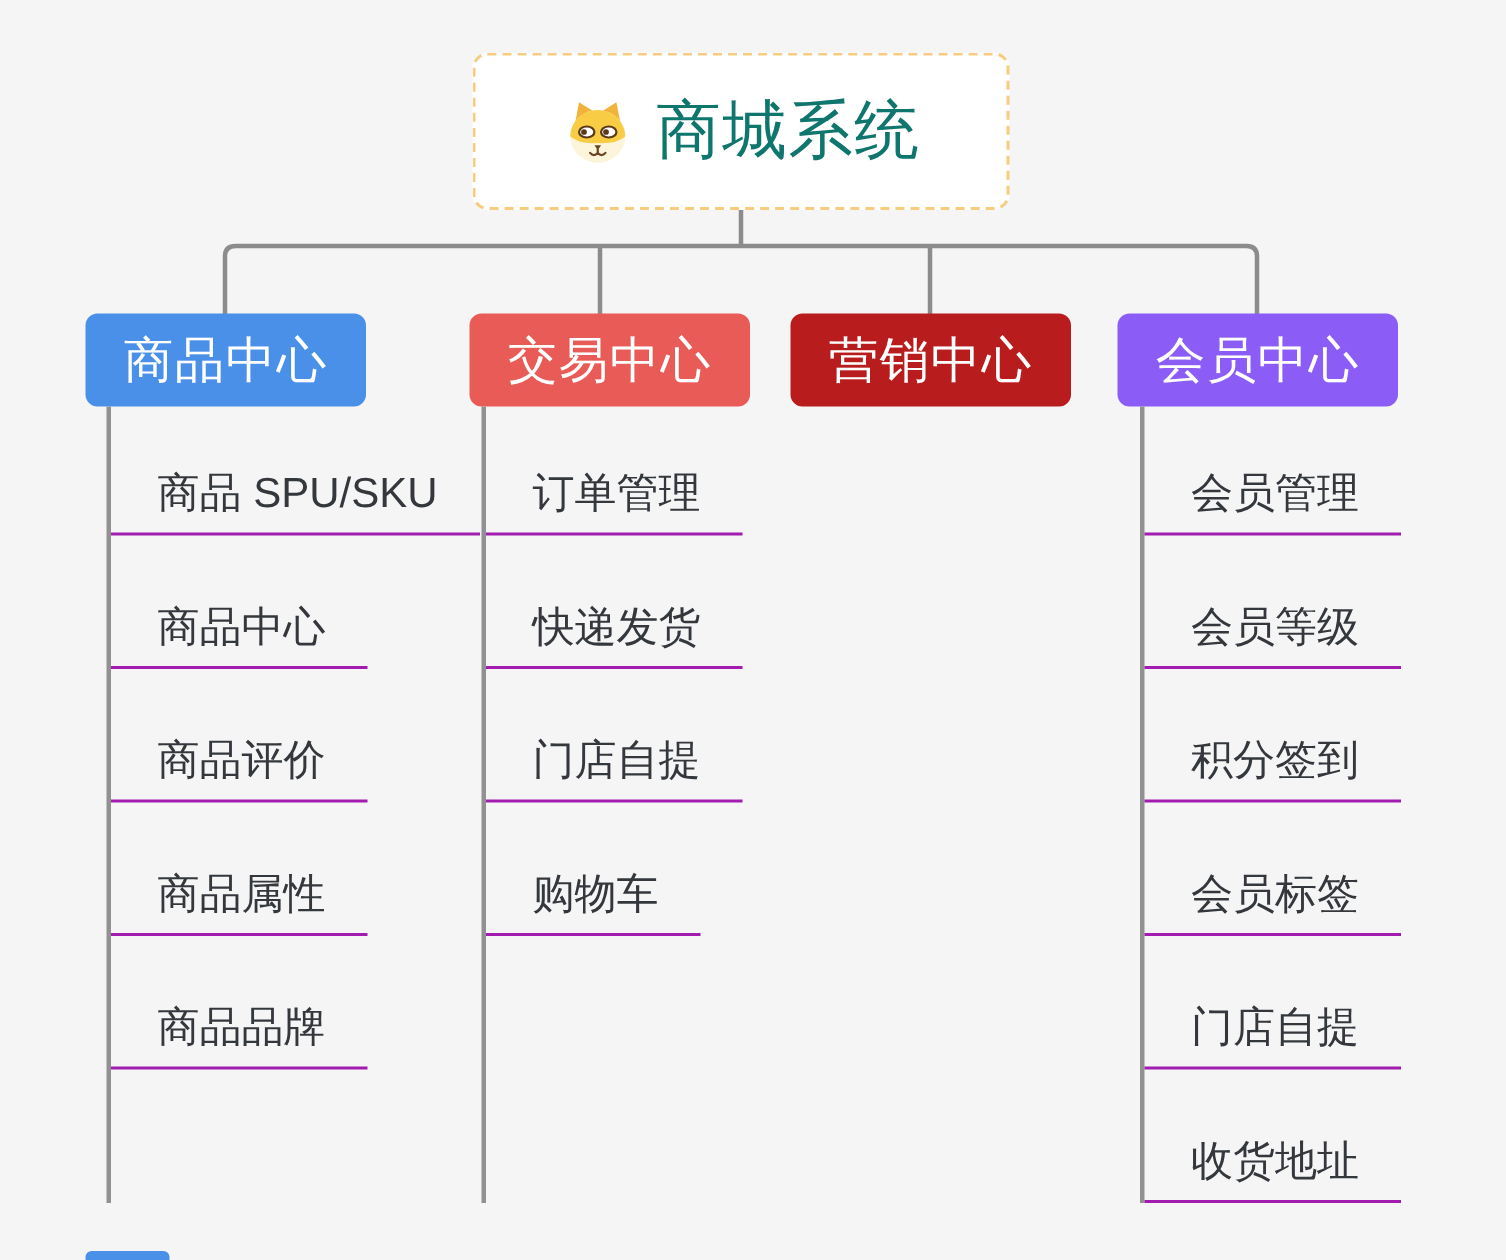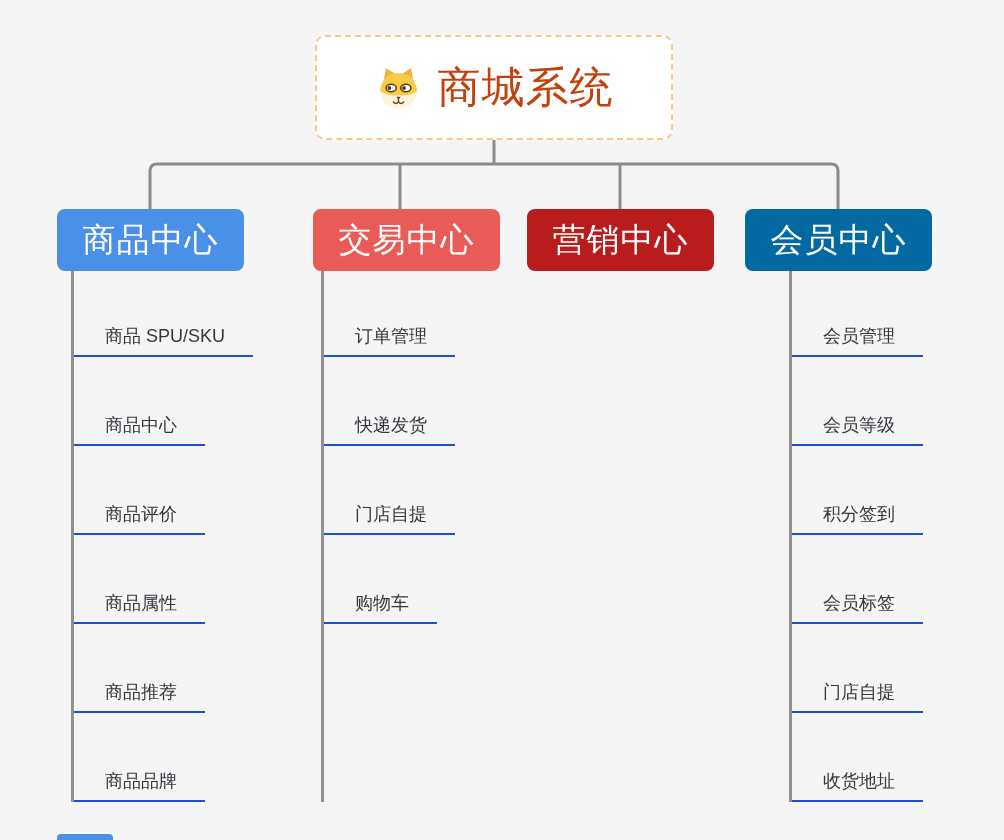--- a/index.html
+++ b/index.html
@@ -30,28 +30,28 @@
   .branch.b2{left:527px;}
   .branch.b3{left:745px;}
 
   .items-col{
     position:absolute;top:271px;height:531px;
     border-left:3px solid #919191;
   }
   .items-col.c0{left:71px;}
   .items-col.c1{left:321px;}
   .items-col.c2{left:541px;}
-  .items-col.c3{left:760px;margin-left:29px;}
+  .items-col.c3{left:760px;}
 
   .item{
     box-sizing:border-box;height:89px;width:max-content;
     display:flex;align-items:flex-end;
-    border-bottom:2px solid #1d4ed8;
+    border-bottom:2px solid #a21caf;
     padding:0 28px 7px 31px;
-    font-size:18px;color:#34383D;white-space:nowrap;cursor:default;
+    font-size:28px;color:#34383D;white-space:nowrap;cursor:default;
   }
   .item:first-child{height:86px;}
 
   .cutoff-fragment{
     position:absolute;left:57px;top:834px;width:56px;height:8px;
     border-radius:4px 4px 0 0;
   }
 </style>
 </head>
 <body>
@@ -71,42 +71,41 @@
       <path d="M53 24 L49 3 L33 13 Z" fill="#F2B33C"></path>
       <ellipse cx="32" cy="34" rx="25" ry="24" fill="#FDF4DC"></ellipse>
       <path d="M7 34 a25 24 0 0 1 50 0 q-8 7 -25 6 q-17 1 -25 -6 z" fill="#F8CD45"></path>
       <ellipse cx="22" cy="30" rx="7" ry="5" fill="#ffffff" stroke="#5B3A17" stroke-width="2"></ellipse>
       <ellipse cx="42" cy="30" rx="7" ry="5" fill="#ffffff" stroke="#5B3A17" stroke-width="2"></ellipse>
       <circle cx="19.5" cy="30" r="2.6" fill="#5B3A17"></circle>
       <circle cx="39.5" cy="30" r="2.6" fill="#5B3A17"></circle>
       <path d="M29 42 h6 l-3 4.5 z" fill="#6B4423"></path>
       <path d="M32 46 L32 49 M25 49 Q28.5 53 32 49 Q35.5 53 39 49" stroke="#6B4423" stroke-width="2" fill="none" stroke-linecap="round"></path>
     </svg>
-    <span class="root-title" style="color: #c2410c;">商城系统</span>
+    <span class="root-title" style="color: #0f766e;">商城系统</span>
   </div>
 
   <div class="branch b0" style="background-color: rgb(74, 144, 232);">
     <span>商品中心</span>
   </div>
   <div class="branch b1" style="background-color: rgb(233, 91, 87);">
     <span>交易中心</span>
   </div>
   <div class="branch b2" style="background-color: #b91c1c;">
     <span>营销中心</span>
   </div>
-  <div class="branch b3" style="background-color: #0369a1;">
+  <div class="branch b3" style="background-color: #8b5cf6;">
     <span>会员中心</span>
   </div>
 
   <div class="items-col c0">
     <div class="item">商品 SPU/SKU</div>
     <div class="item">商品中心</div>
     <div class="item">商品评价</div>
     <div class="item">商品属性</div>
-    <div class="item">商品推荐</div>
     <div class="item">商品品牌</div>
   </div>
 
   <div class="items-col c1">
     <div class="item">订单管理</div>
     <div class="item">快递发货</div>
     <div class="item">门店自提</div>
     <div class="item">购物车</div>
   </div>
 

